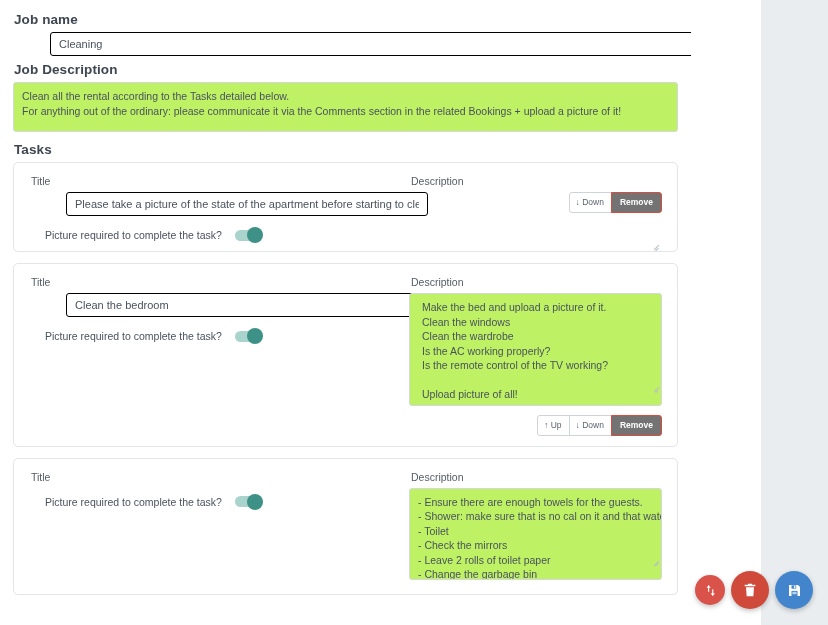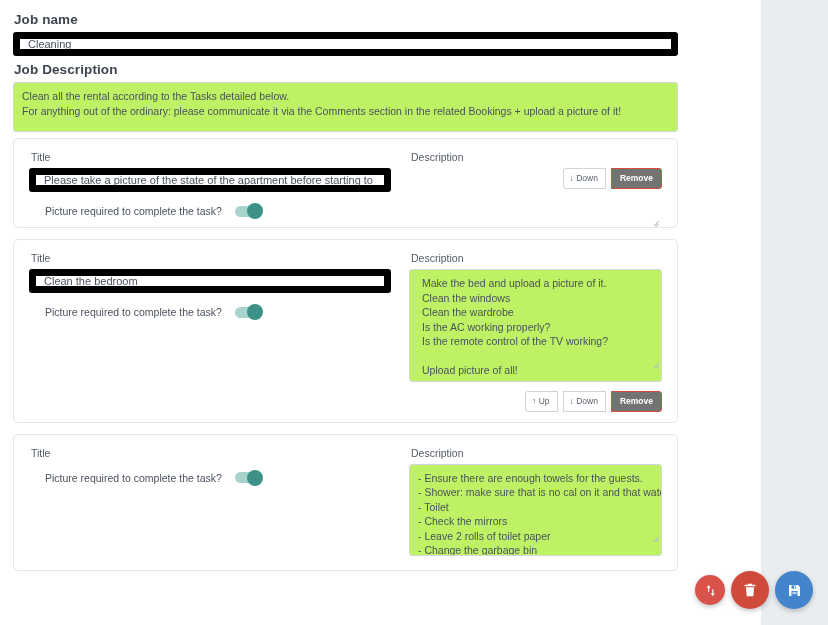--- a/index.html
+++ b/index.html
@@ -32,28 +32,29 @@
   .section-label {
     font-size: 13.5px;
     color: #3e4651;
     font-weight: 700;
     margin: 6px 0 5px 1px;
     letter-spacing: 0.1px;
   }
   .field-input {
     width: 100%;
     height: 24px;
-    border: 7px solid #000000;
+    border: 1px solid #000000;
     border-radius: 3px;
     background: #fff;
     font-family: "Liberation Sans", sans-serif;
     font-size: 11px;
     color: #4a525e;
     padding: 2px 8px;
     outline: none;
+    margin-left: 37px;
   }
   .field-textarea {
     width: 100%;
     border: 1px solid #d4d8dd;
     border-radius: 3px;
     background: #bef264;
     font-family: "Liberation Sans", sans-serif;
     font-size: 10.5px;
     line-height: 14.5px;
     color: #4a525e;
@@ -129,21 +130,21 @@
     position: absolute;
     background: #b9bec5;
     height: 1px;
   }
   .resize-grip:before { width: 7px; transform: rotate(-45deg); top: 4px; left: 0; }
   .resize-grip:after  { width: 4px; transform: rotate(-45deg); top: 5.5px; left: 2px; }
 
   .btn-row {
     display: flex;
     justify-content: flex-end;
-    gap: 6px;
+    gap: 0;
     margin-top: 5px;
   }
   .btn {
     font-family: "Liberation Sans", sans-serif;
     font-size: 8.5px;
     line-height: 1;
     padding: 5px 7px 5px 6px;
     border: 1px solid #ced3d9;
     background: #fff;
     color: #5b636d;
@@ -201,20 +202,21 @@
 
   <div class="content">
 
     <div class="section-label">Job name</div>
     <input class="field-input" id="job-name" value="Cleaning" style="">
 
     <div class="section-label">Job Description</div>
     <textarea class="field-textarea" id="job-desc" style="">Clean all the rental according to the Tasks detailed below.
 For anything out of the ordinary: please communicate it via the Comments section in the related Bookings + upload a picture of it!</textarea>
 
+    <div class="section-label">Tasks</div>
 
     <div class="tasks-wrap" id="tasks-wrap">
         <div class="task-card">
     <div class="col-left">
       <div class="small-label">Title</div>
       <input class="field-input" value="Please take a picture of the state of the apartment before starting to clean" style="">
       <div class="toggle-row">
         <span class="toggle-text">Picture required to complete the task?</span>
         <span class="switch">
                 <span class="knob"></span>

